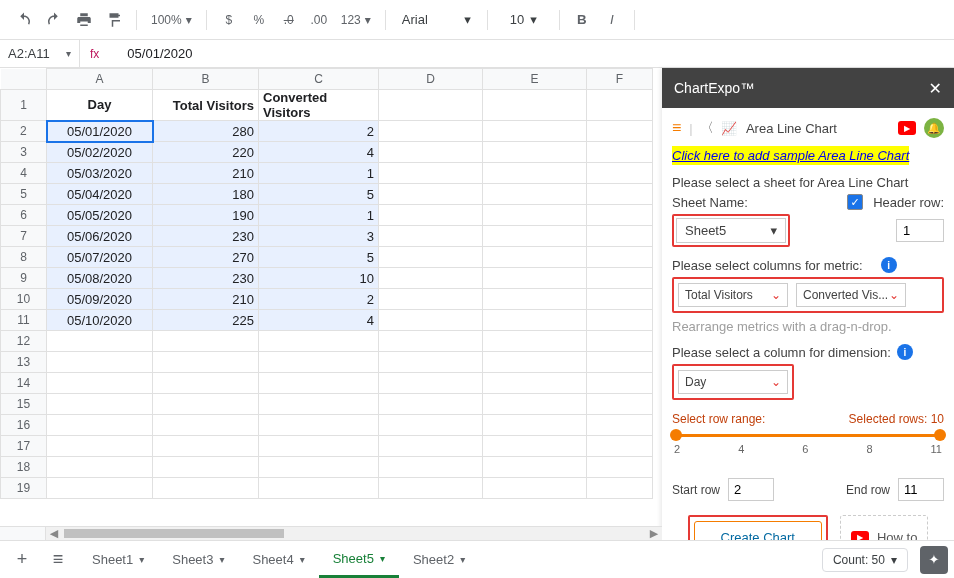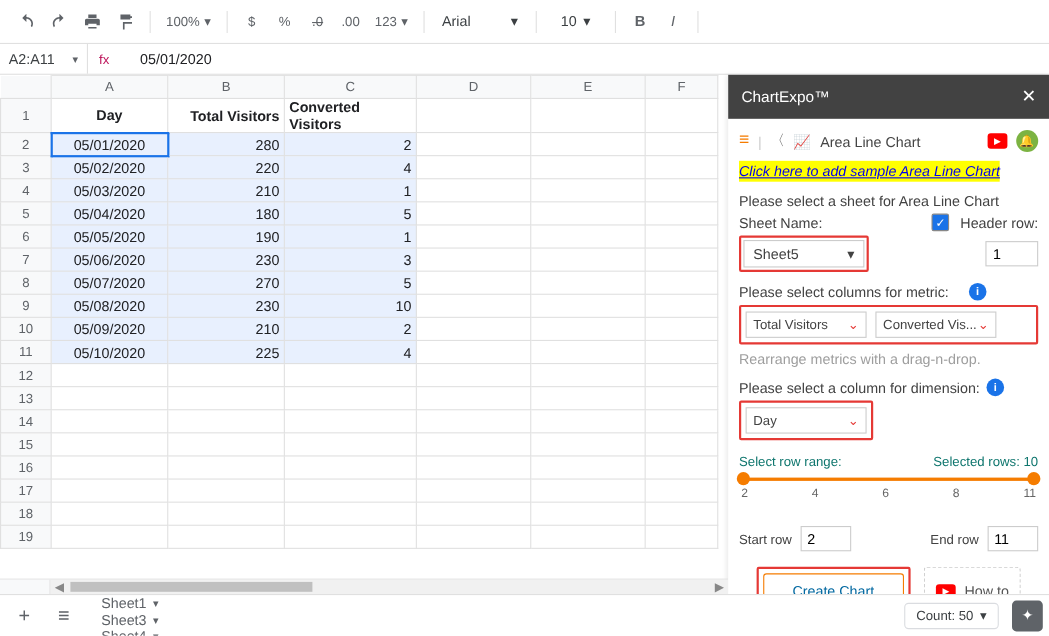--- a/index.html
+++ b/index.html
@@ -79,21 +79,21 @@
   .check { width:16px; height:16px; border:1px solid #888; background:#1a73e8; color:#fff; font-size:11px; display:inline-flex; align-items:center; justify-content:center; border-radius:2px; }
   .numinp { width:48px; border:1px solid #ccc; padding:3px 6px; font-size:13px; }
   .metricbox { display:flex; align-items:center; justify-content:space-between; border:1px solid #ccc; padding:4px 6px; font-size:12px; color:#424242; min-width:110px; }
   .metricbox .chev { color:#e53935; font-size:12px; }
   .metrichint { font-size:13px; color:#9e9e9e; margin-top:6px; }
   .infoic { width:16px; height:16px; border-radius:50%; background:#1a73e8; color:#fff; font-size:10px; display:inline-flex; align-items:center; justify-content:center; font-weight:bold; }
   .sliderwrap { margin-top: 4px; }
   .sliderline { height:3px; background:#f57c00; position:relative; margin: 8px 2px 0; }
   .sliderdot { width:12px; height:12px; background:#f57c00; border-radius:50%; position:absolute; top:-5px; }
   .ticks { display:flex; justify-content:space-between; font-size:11px; color:#666; margin-top:6px; padding: 0 2px;}
-  .rrlabels { display:flex; justify-content:space-between; font-size:12px; color:#0f766e; }
+  .rrlabels { display:flex; justify-content:space-between; font-size:12px; color:#c2410c; }
   .rowctl { display:flex; align-items:center; gap: 8px; margin-top:23px; font-size:12px; }
   .rowctl input { width: 46px; border:1px solid #ccc; padding:3px 5px; font-size:13px; }
   .btnrow { display:flex; gap: 12px; margin-top:14px; justify-content:center; }
   .createbtn { border:1px solid #f57c00; color:#0369a1; background:#fff; padding: 8px 26px; font-size:13px; border-radius:3px; cursor:pointer; font-weight:500; }
   .howto { border:1px dashed #ccc; padding: 7px 10px; display:flex; align-items:center; gap:8px; color:#555; font-size:13px; border-radius:3px; }
 
   svg.icon { width:18px; height:18px; fill:#5f6368; }
   .tri { display:inline-block; }
 </style>
 </head>
@@ -460,21 +460,21 @@
             <span>How to</span>
           </span>
       </div>
     </div>
   </div>
 </div>
 
 <div class="sheetbar">
   <button class="sbtn">+</button>
   <button class="sbtn">≡</button>
-  <div id="tabs" style="display:flex; height:100%;flex-direction:column;">
+  <div id="tabs" style="display:flex; height:100%;">
       <div class="tab">
         <span>Sheet1</span>
         <span class="tri">▾</span>
       </div>
       <div class="tab">
         <span>Sheet3</span>
         <span class="tri">▾</span>
       </div>
       <div class="tab">
         <span>Sheet4</span>

